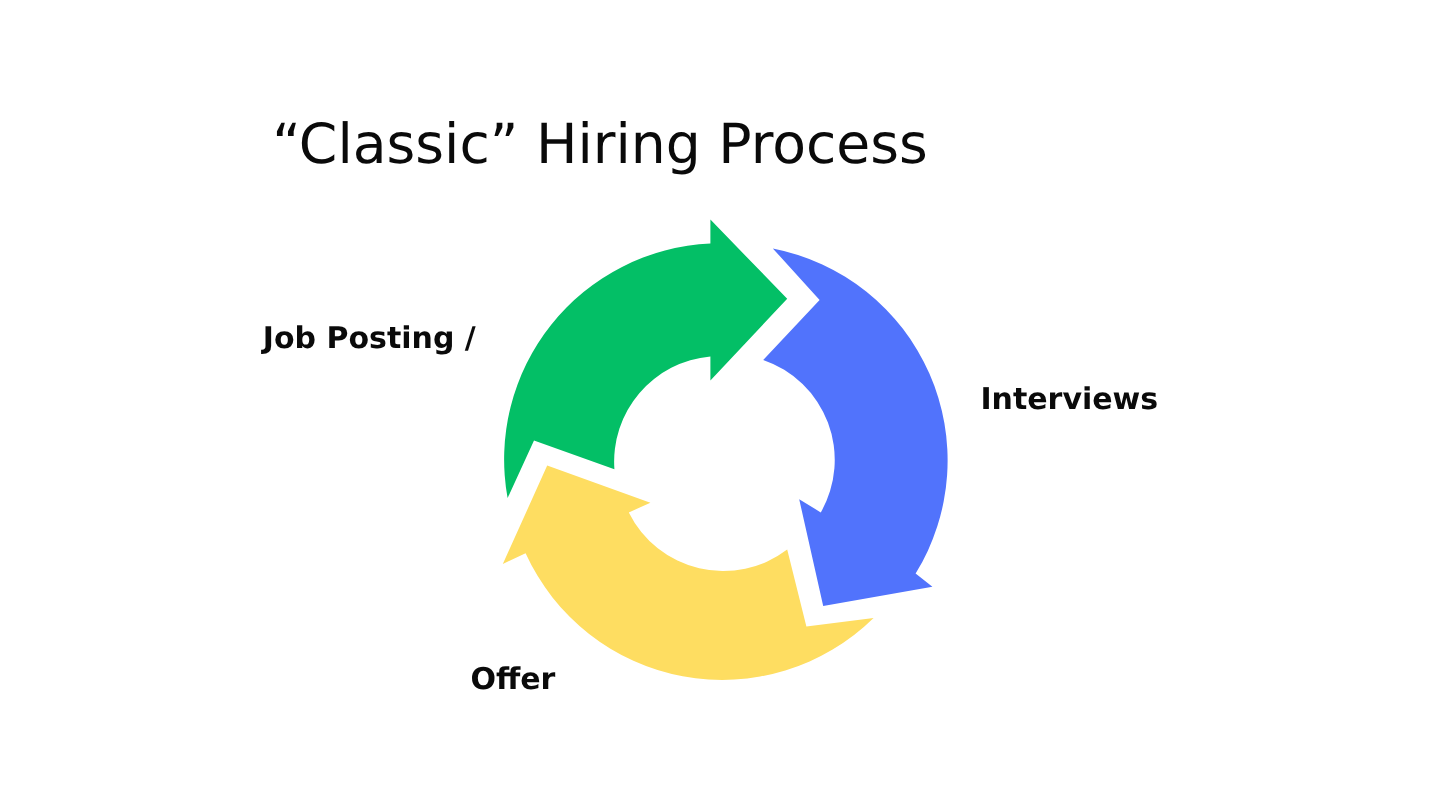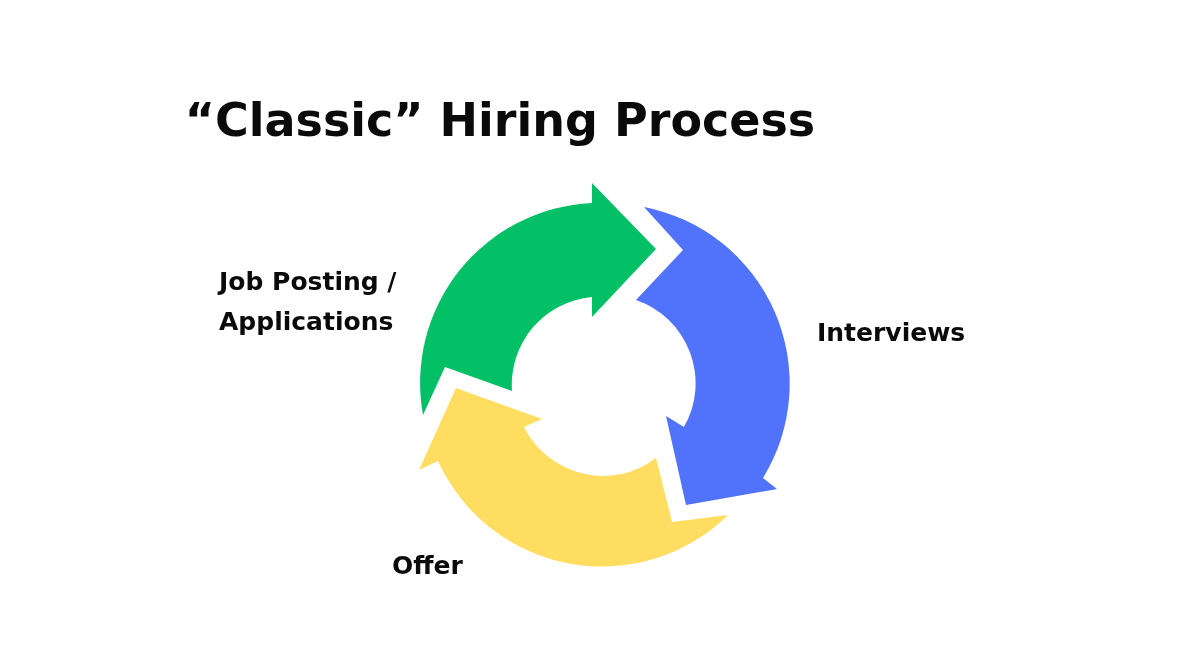--- a/index.html
+++ b/index.html
@@ -1,21 +1,21 @@
 <!DOCTYPE html>
 <html><head>
 <meta charset="utf-8">
 <style>
   html, body { margin: 0; padding: 0; background: #ffffff; }
   body { width: 1195px; height: 672px; position: relative; overflow: hidden;
          font-family: "DejaVu Sans", sans-serif; color: #0a0a0a; }
   .title { position: absolute; left: 0; width: 1000px; top: 93px; text-align: center;
-           font-size: 46px; font-weight: bold; letter-spacing: 0px; }
+           font-size: 46px; font-weight: normal; letter-spacing: 0px; }
   .label { position: absolute; font-size: 25px; font-weight: bold; line-height: 40px; }
-  #lbl-job { left: 219px; top: 262px; }
+  #lbl-job { left: 219px; top: 262px; text-align: center; }
   #lbl-int { left: 817px; top: 313px; }
   #lbl-off { left: 392px; top: 546px; }
   svg.cycle { position: absolute; left: 0; top: 0; }
 </style>
 </head>
 <body>
 
 <div class="title">“Classic” Hiring Process</div>
 
 <svg class="cycle" width="1195" height="672" viewBox="0 0 1195 672">
@@ -25,16 +25,15 @@
 
   <path fill="#5173FC" d="M644,207 A180,180 0 0 1 763,478 L777,489 L686,505 L666,416 L684,427
        A88,88 0 0 0 636,300 L683,250 Z"></path>
 
   <path fill="#FEDD61" d="M728,515 A180,180 0 0 1 438,461 L419,470 L456,388 L542,419 L524,427
        A88,88 0 0 0 656,458 L672,522 Z"></path>
 </svg>
 
 <div class="label" id="lbl-job">
   <div>Job Posting /</div>
-  <div>Applications</div>
 </div>
 <div class="label" id="lbl-int">Interviews</div>
 <div class="label" id="lbl-off">Offer</div>
 
 </body></html>

